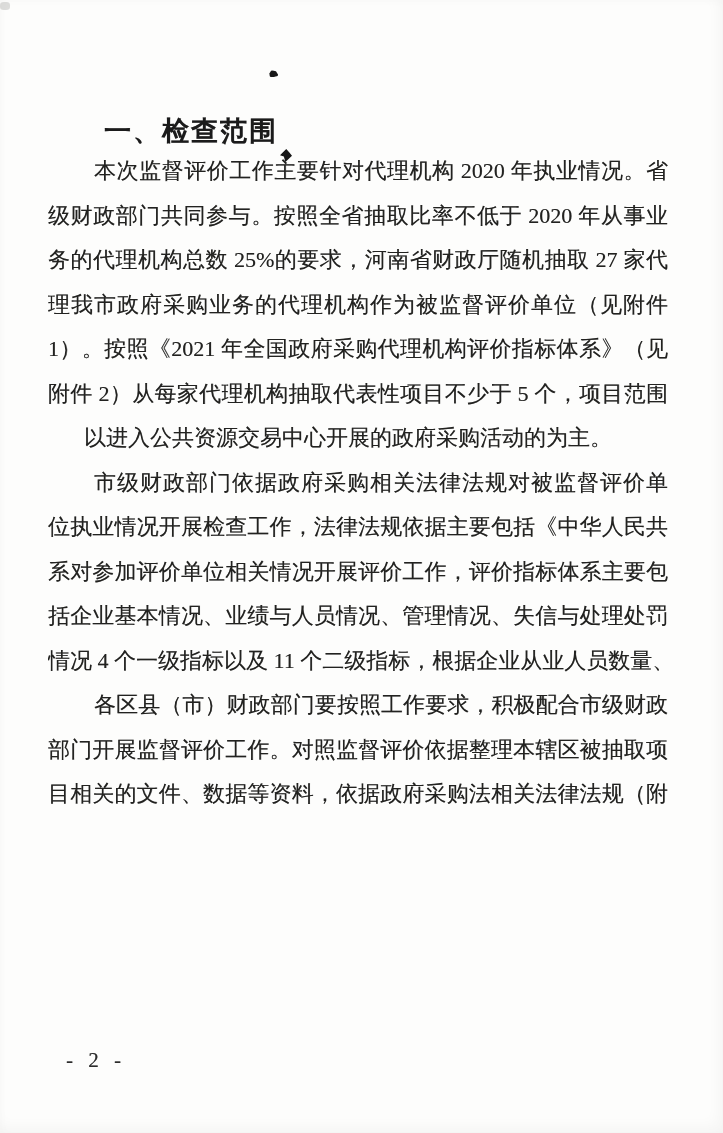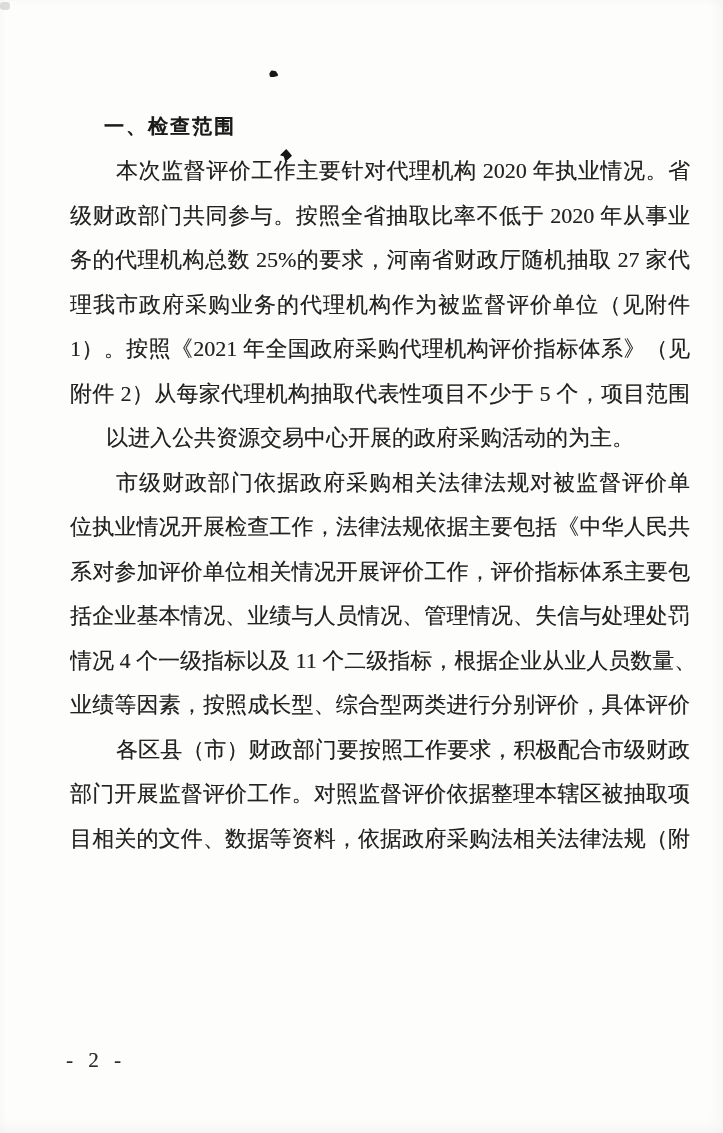--- a/index.html
+++ b/index.html
@@ -16,29 +16,29 @@
     font-family: "Liberation Serif", "DejaVu Serif", serif;
     box-shadow: inset -4px -6px 14px rgba(0,0,0,0.035), inset 2px 2px 10px rgba(0,0,0,0.015);
   }
   .heading {
     position: absolute;
     left: 104px;
     top: 113px;
     margin: 0;
     font-family: "Liberation Sans", "DejaVu Sans", sans-serif;
     font-weight: 700;
-    font-size: 20px;
+    font-size: 27px;
     letter-spacing: 2px;
     color: #1b1b1b;
     text-shadow: 0.3px 0.3px 0.5px rgba(30,30,30,0.55);
     white-space: nowrap;
   }
   .content {
     position: absolute;
-    left: 70px;
+    left: 48px;
     top: 149px;
     width: 620px;
     font-family: Liberation Serif, serif;
   }
   .para { margin: 0; padding: 0; }
   .line {
     height: 44.5px;
     line-height: 44.5px;
     font-size: 22px;
     color: #222220;
@@ -110,21 +110,20 @@
         <div class="line">1）。按照《2021 年全国政府采购代理机构评价指标体系》（见</div>
         <div class="line">附件 2）从每家代理机构抽取代表性项目不少于 5 个，项目范围</div>
         <div class="line no-stretch">以进入公共资源交易中心开展的政府采购活动的为主。</div>
       </div>
       <div class="para">
         <div class="line indent">市级财政部门依据政府采购相关法律法规对被监督评价单</div>
         <div class="line">位执业情况开展检查工作，法律法规依据主要包括《中华人民共</div>
         <div class="line">系对参加评价单位相关情况开展评价工作，评价指标体系主要包</div>
         <div class="line">括企业基本情况、业绩与人员情况、管理情况、失信与处理处罚</div>
         <div class="line">情况 4 个一级指标以及 11 个二级指标，根据企业从业人员数量、</div>
-        <div class="line">业绩等因素，按照成长型、综合型两类进行分别评价，具体评价</div>
       </div>
       <div class="para">
         <div class="line indent">各区县（市）财政部门要按照工作要求，积极配合市级财政</div>
         <div class="line">部门开展监督评价工作。对照监督评价依据整理本辖区被抽取项</div>
         <div class="line">目相关的文件、数据等资料，依据政府采购法相关法律法规（附</div>
       </div>
     </div>
 
   <div class="page-number">- 2 -</div>
 </div>

